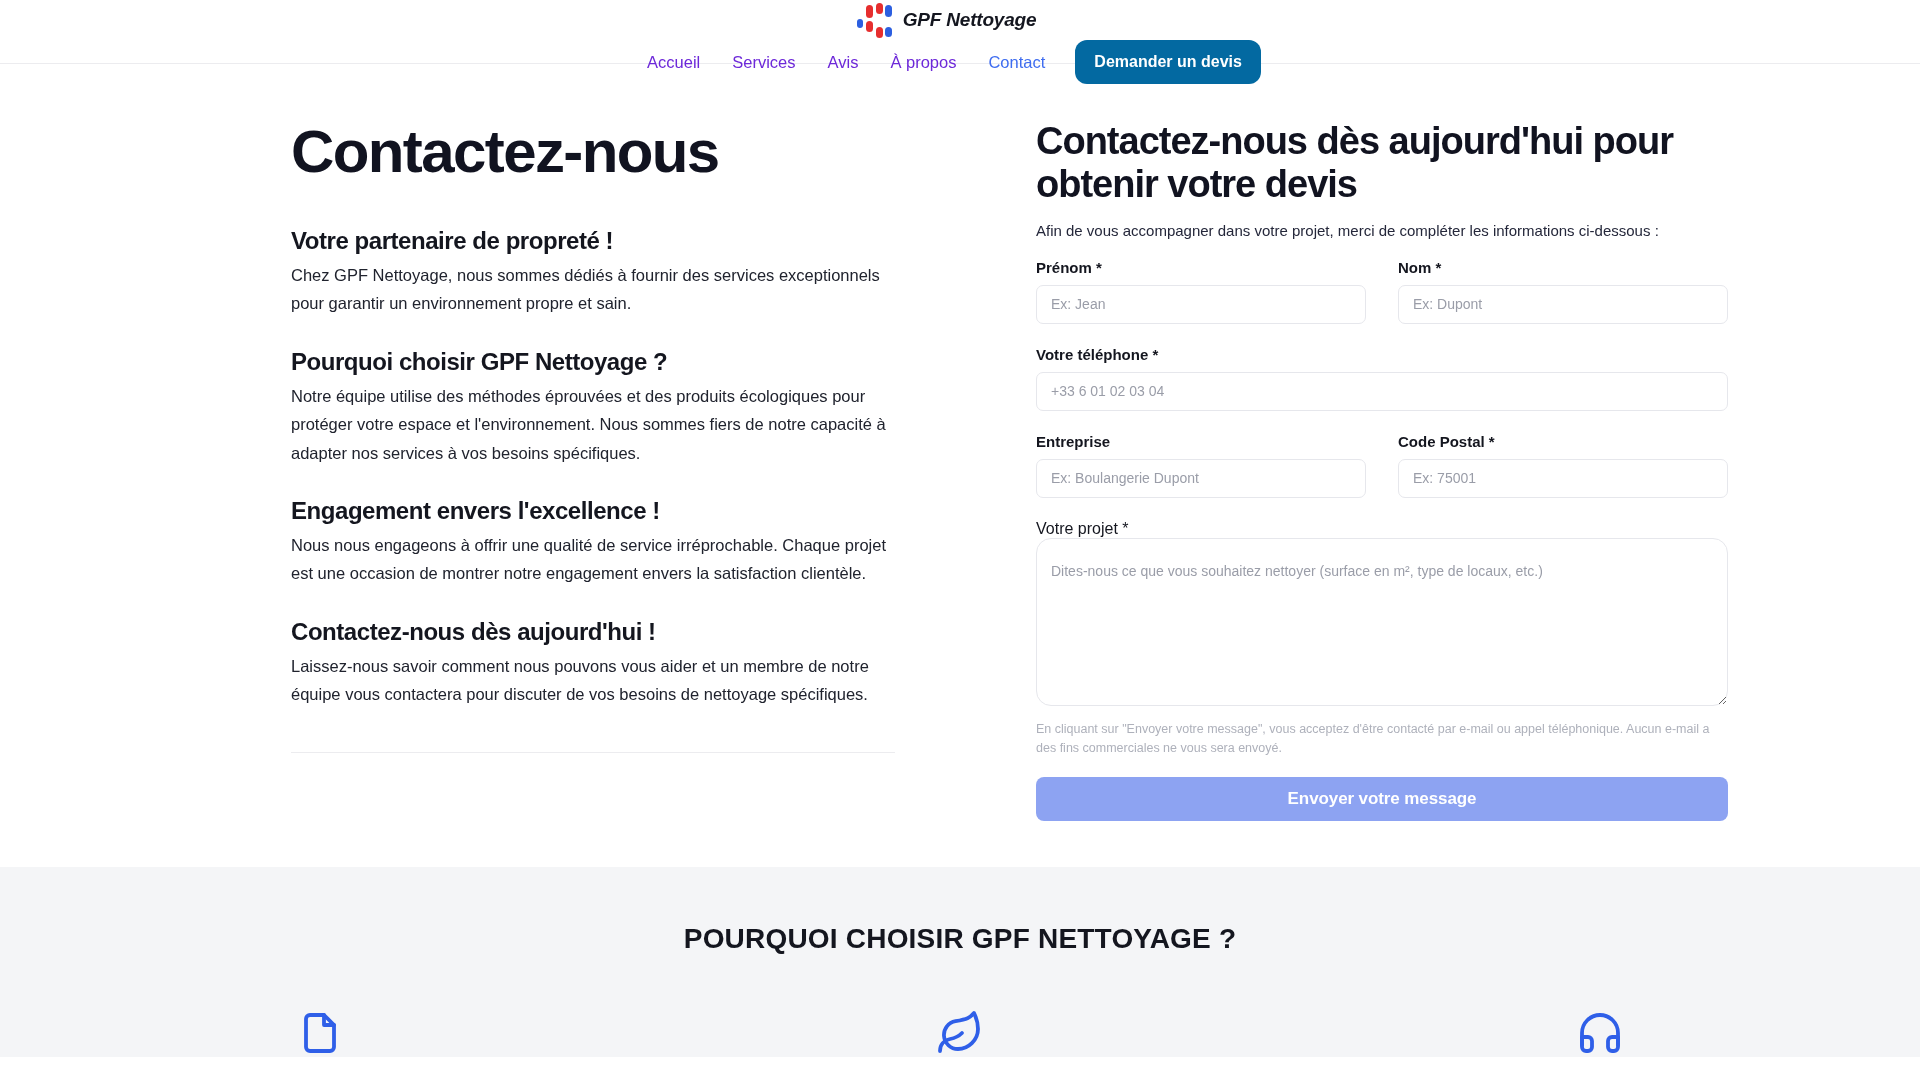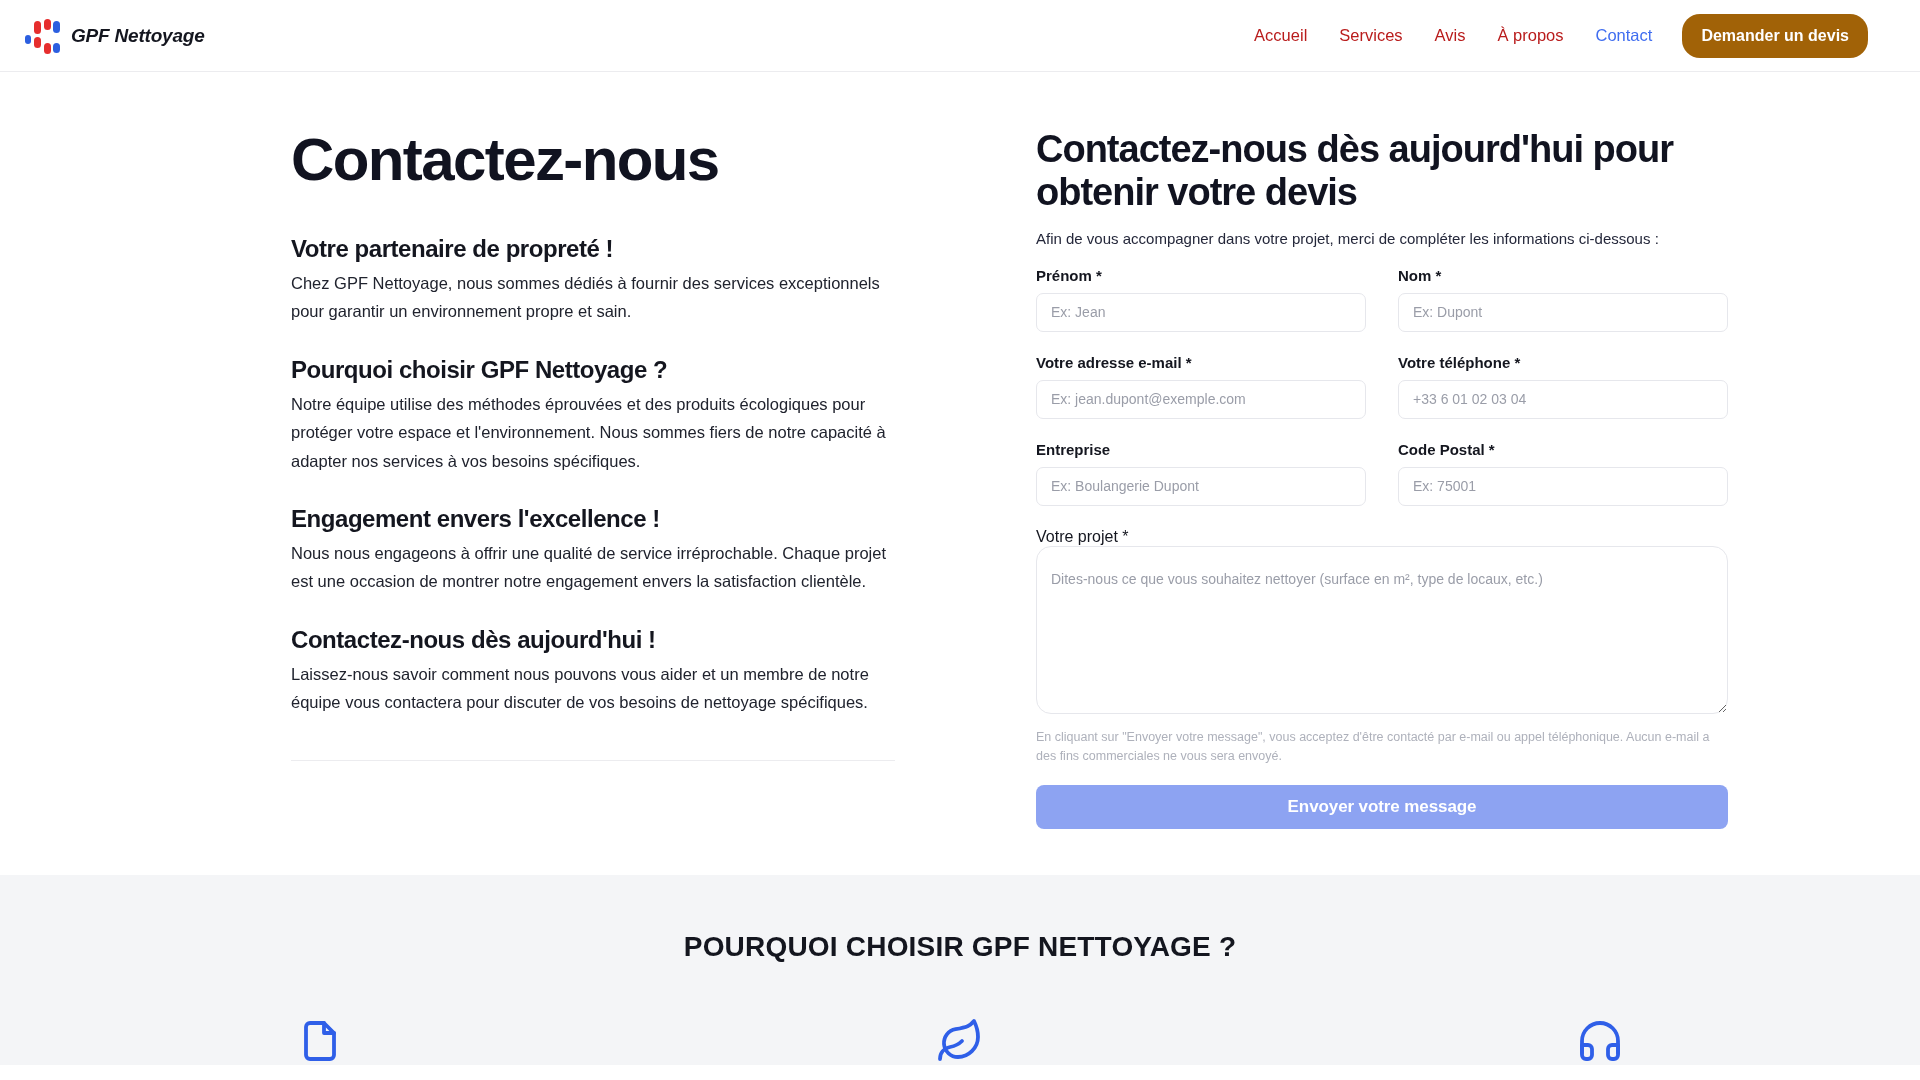--- a/index.html
+++ b/index.html
@@ -8,30 +8,31 @@
     width: 1920px;
     height: 1080px;
     overflow: hidden;
     background: #ffffff;
     font-family: "Liberation Sans", sans-serif;
     color: #14161f;
   }
 
   
   .site-header {
-    height: 72px;
+    height: 64px;
     width: 100%;
     background: #ffffff;
     border-bottom: 1px solid #ececef;
     display: flex;
     align-items: center;
     justify-content: space-between;
     padding: 0 52px 0 24px;
     position: relative;
     z-index: 5;
+    flex-direction: column;
   }
 
   .brand {
     display: flex;
     align-items: center;
     gap: 9px;
   }
 
   .brand-mark {
     width: 38px;
@@ -60,36 +61,36 @@
     font-style: italic;
   }
 
   .nav {
     display: flex;
     align-items: center;
     gap: 0px;
   }
   .nav-link {
     font-size: 16.5px;
-    color: #b91c1c;
+    color: #6d28d9;
     text-decoration: none;
     padding: 8px 16px;
     white-space: nowrap;
     cursor: pointer;
   }
   .nav-link.active { color: #3f6df0; }
 
   .cta-btn {
     margin-left: 14px;
-    background: #a16207;
+    background: #0369a1;
     color: #ffffff;
     font-size: 16px;
     font-weight: 700;
     border: none;
-    border-radius: 18px;
+    border-radius: 12px;
     padding: 13px 19px;
     cursor: pointer;
     font-family: "Liberation Sans", sans-serif;
     white-space: nowrap;
   }
 
   
   .main {
     display: flex;
     padding: 56px 0 0 0;
@@ -322,24 +323,20 @@
           <input class="input" type="text" placeholder="Ex: Jean" style="">
         </div>
         <div class="field">
           <label>Nom *</label>
           <input class="input" type="text" placeholder="Ex: Dupont" style="">
         </div>
       </div>
 
       <div class="form-row">
         <div class="field">
-          <label>Votre adresse e-mail *</label>
-          <input class="input" type="email" placeholder="Ex: jean.dupont@exemple.com" style="">
-        </div>
-        <div class="field">
           <label>Votre téléphone *</label>
           <input class="input" type="tel" placeholder="+33 6 01 02 03 04" style="">
         </div>
       </div>
 
       <div class="form-row">
         <div class="field">
           <label>Entreprise</label>
           <input class="input" type="text" placeholder="Ex: Boulangerie Dupont" style="">
         </div>

